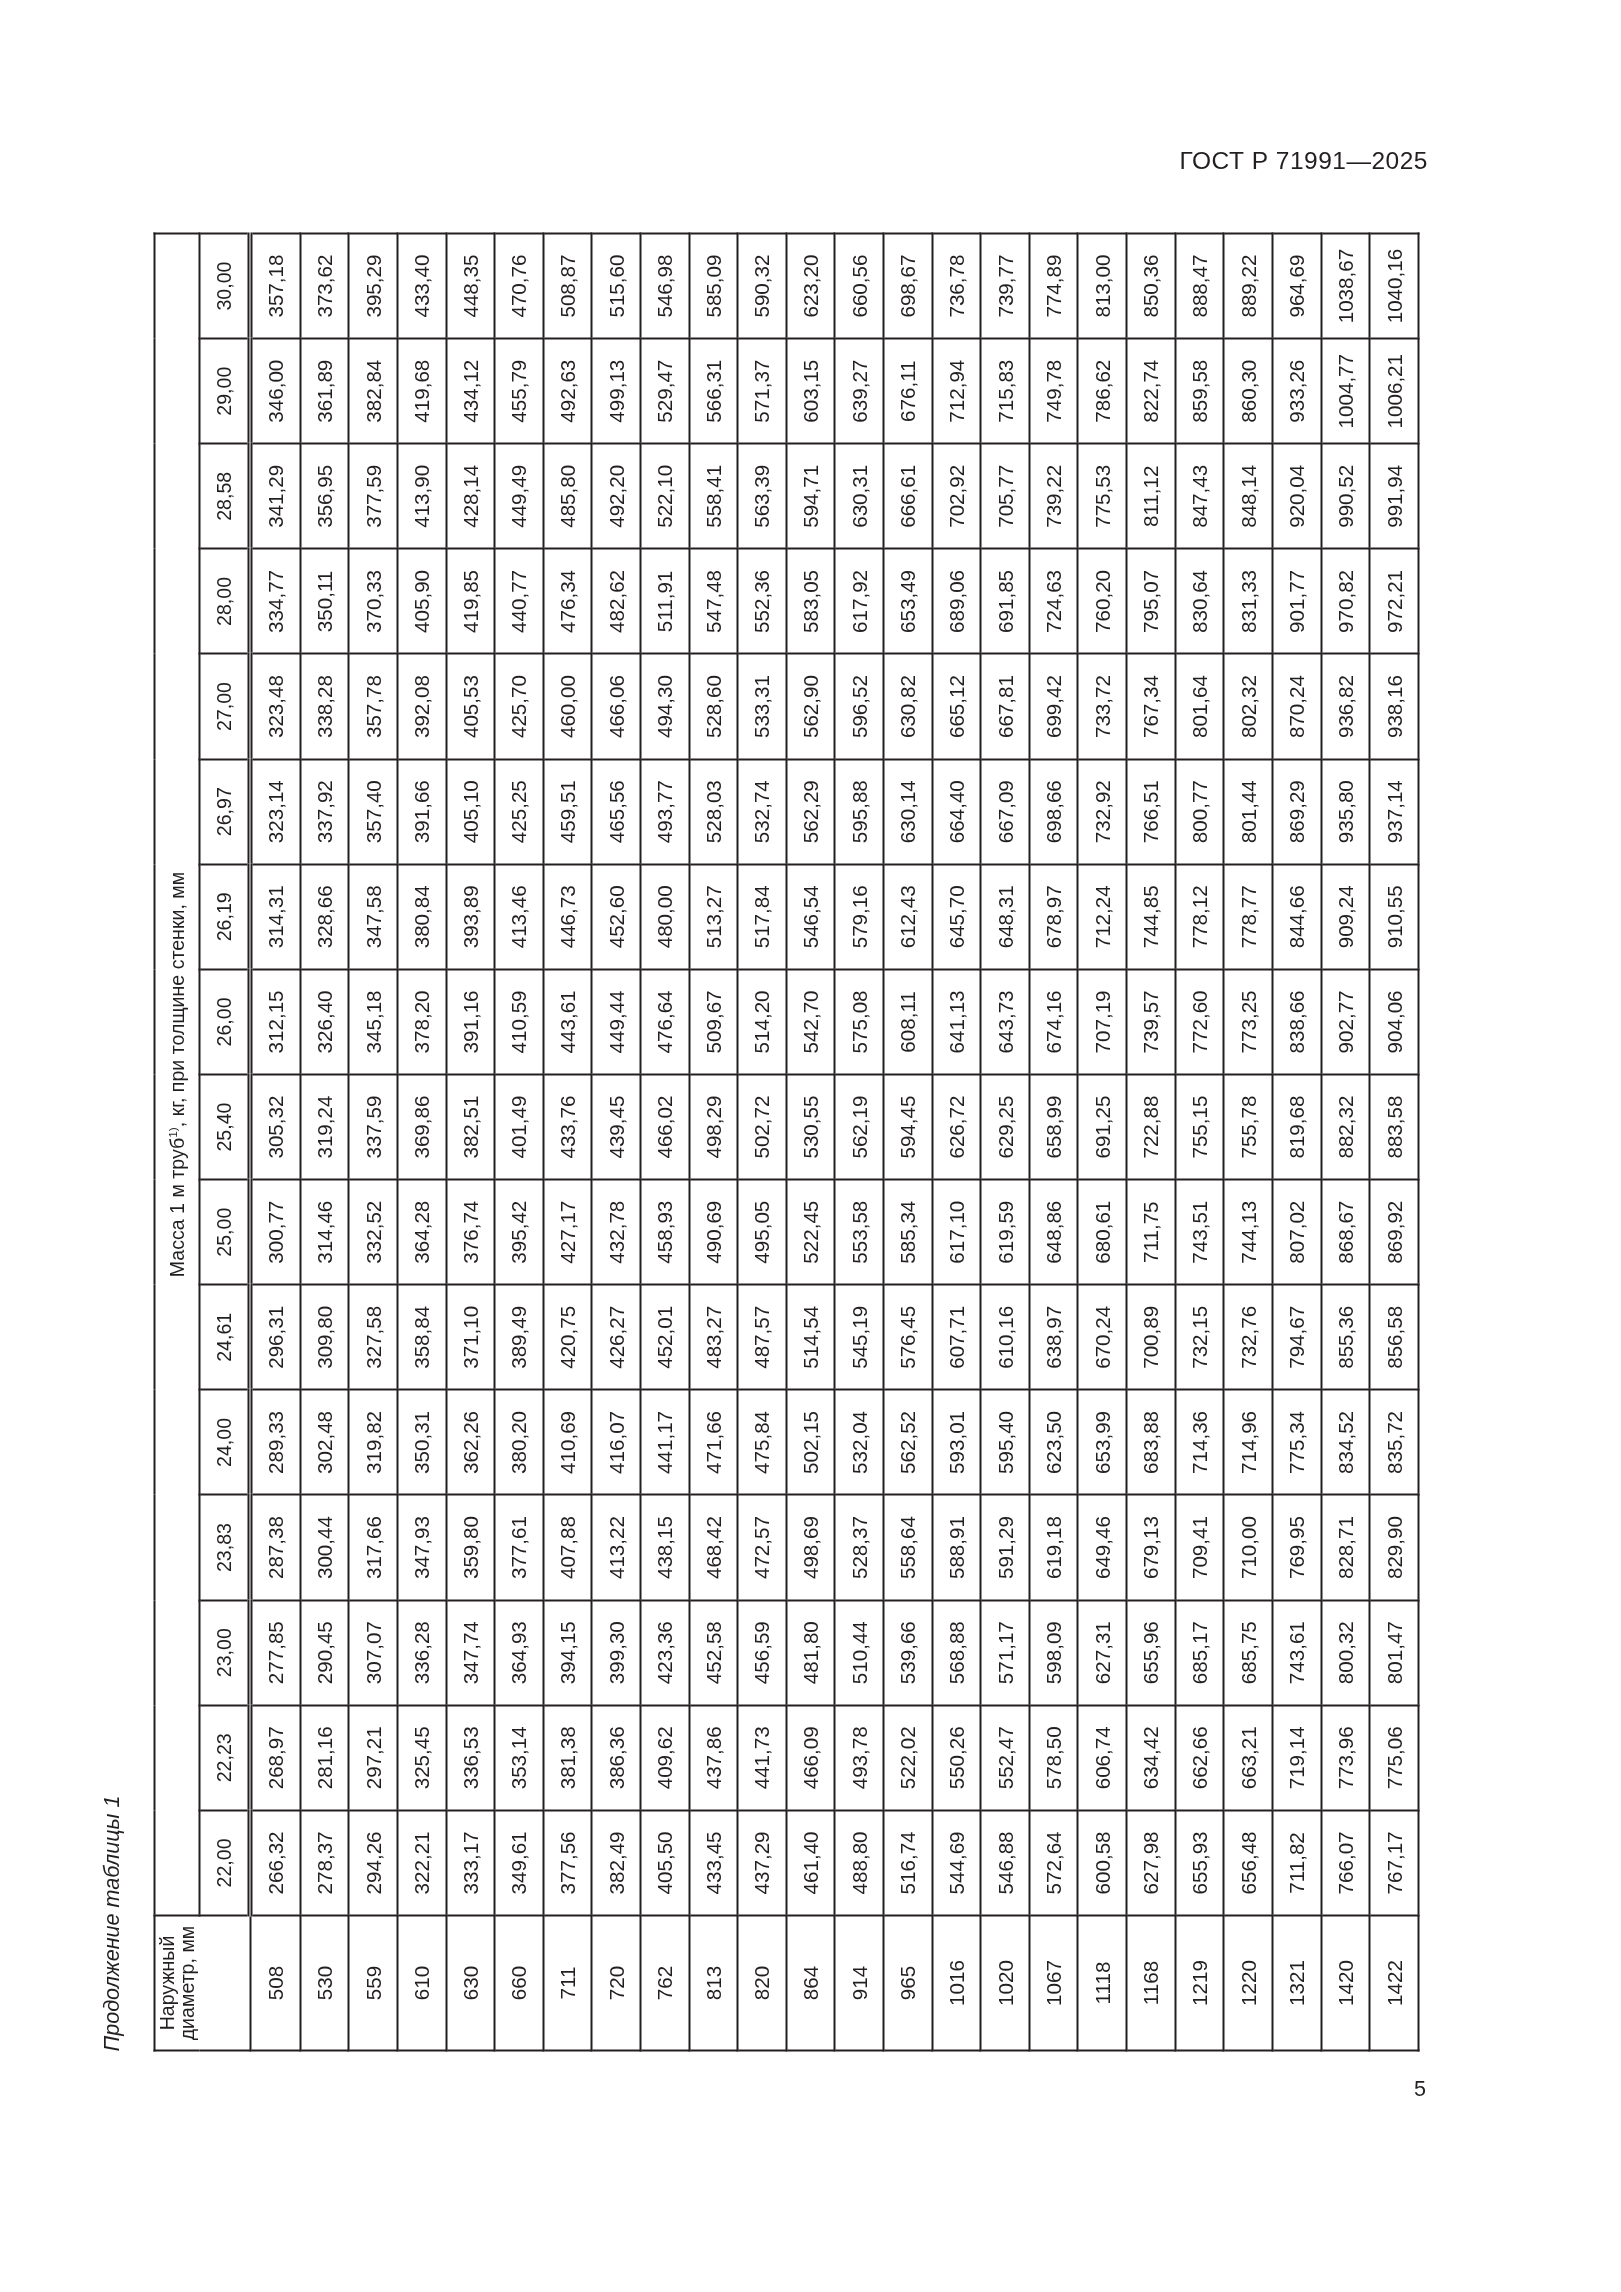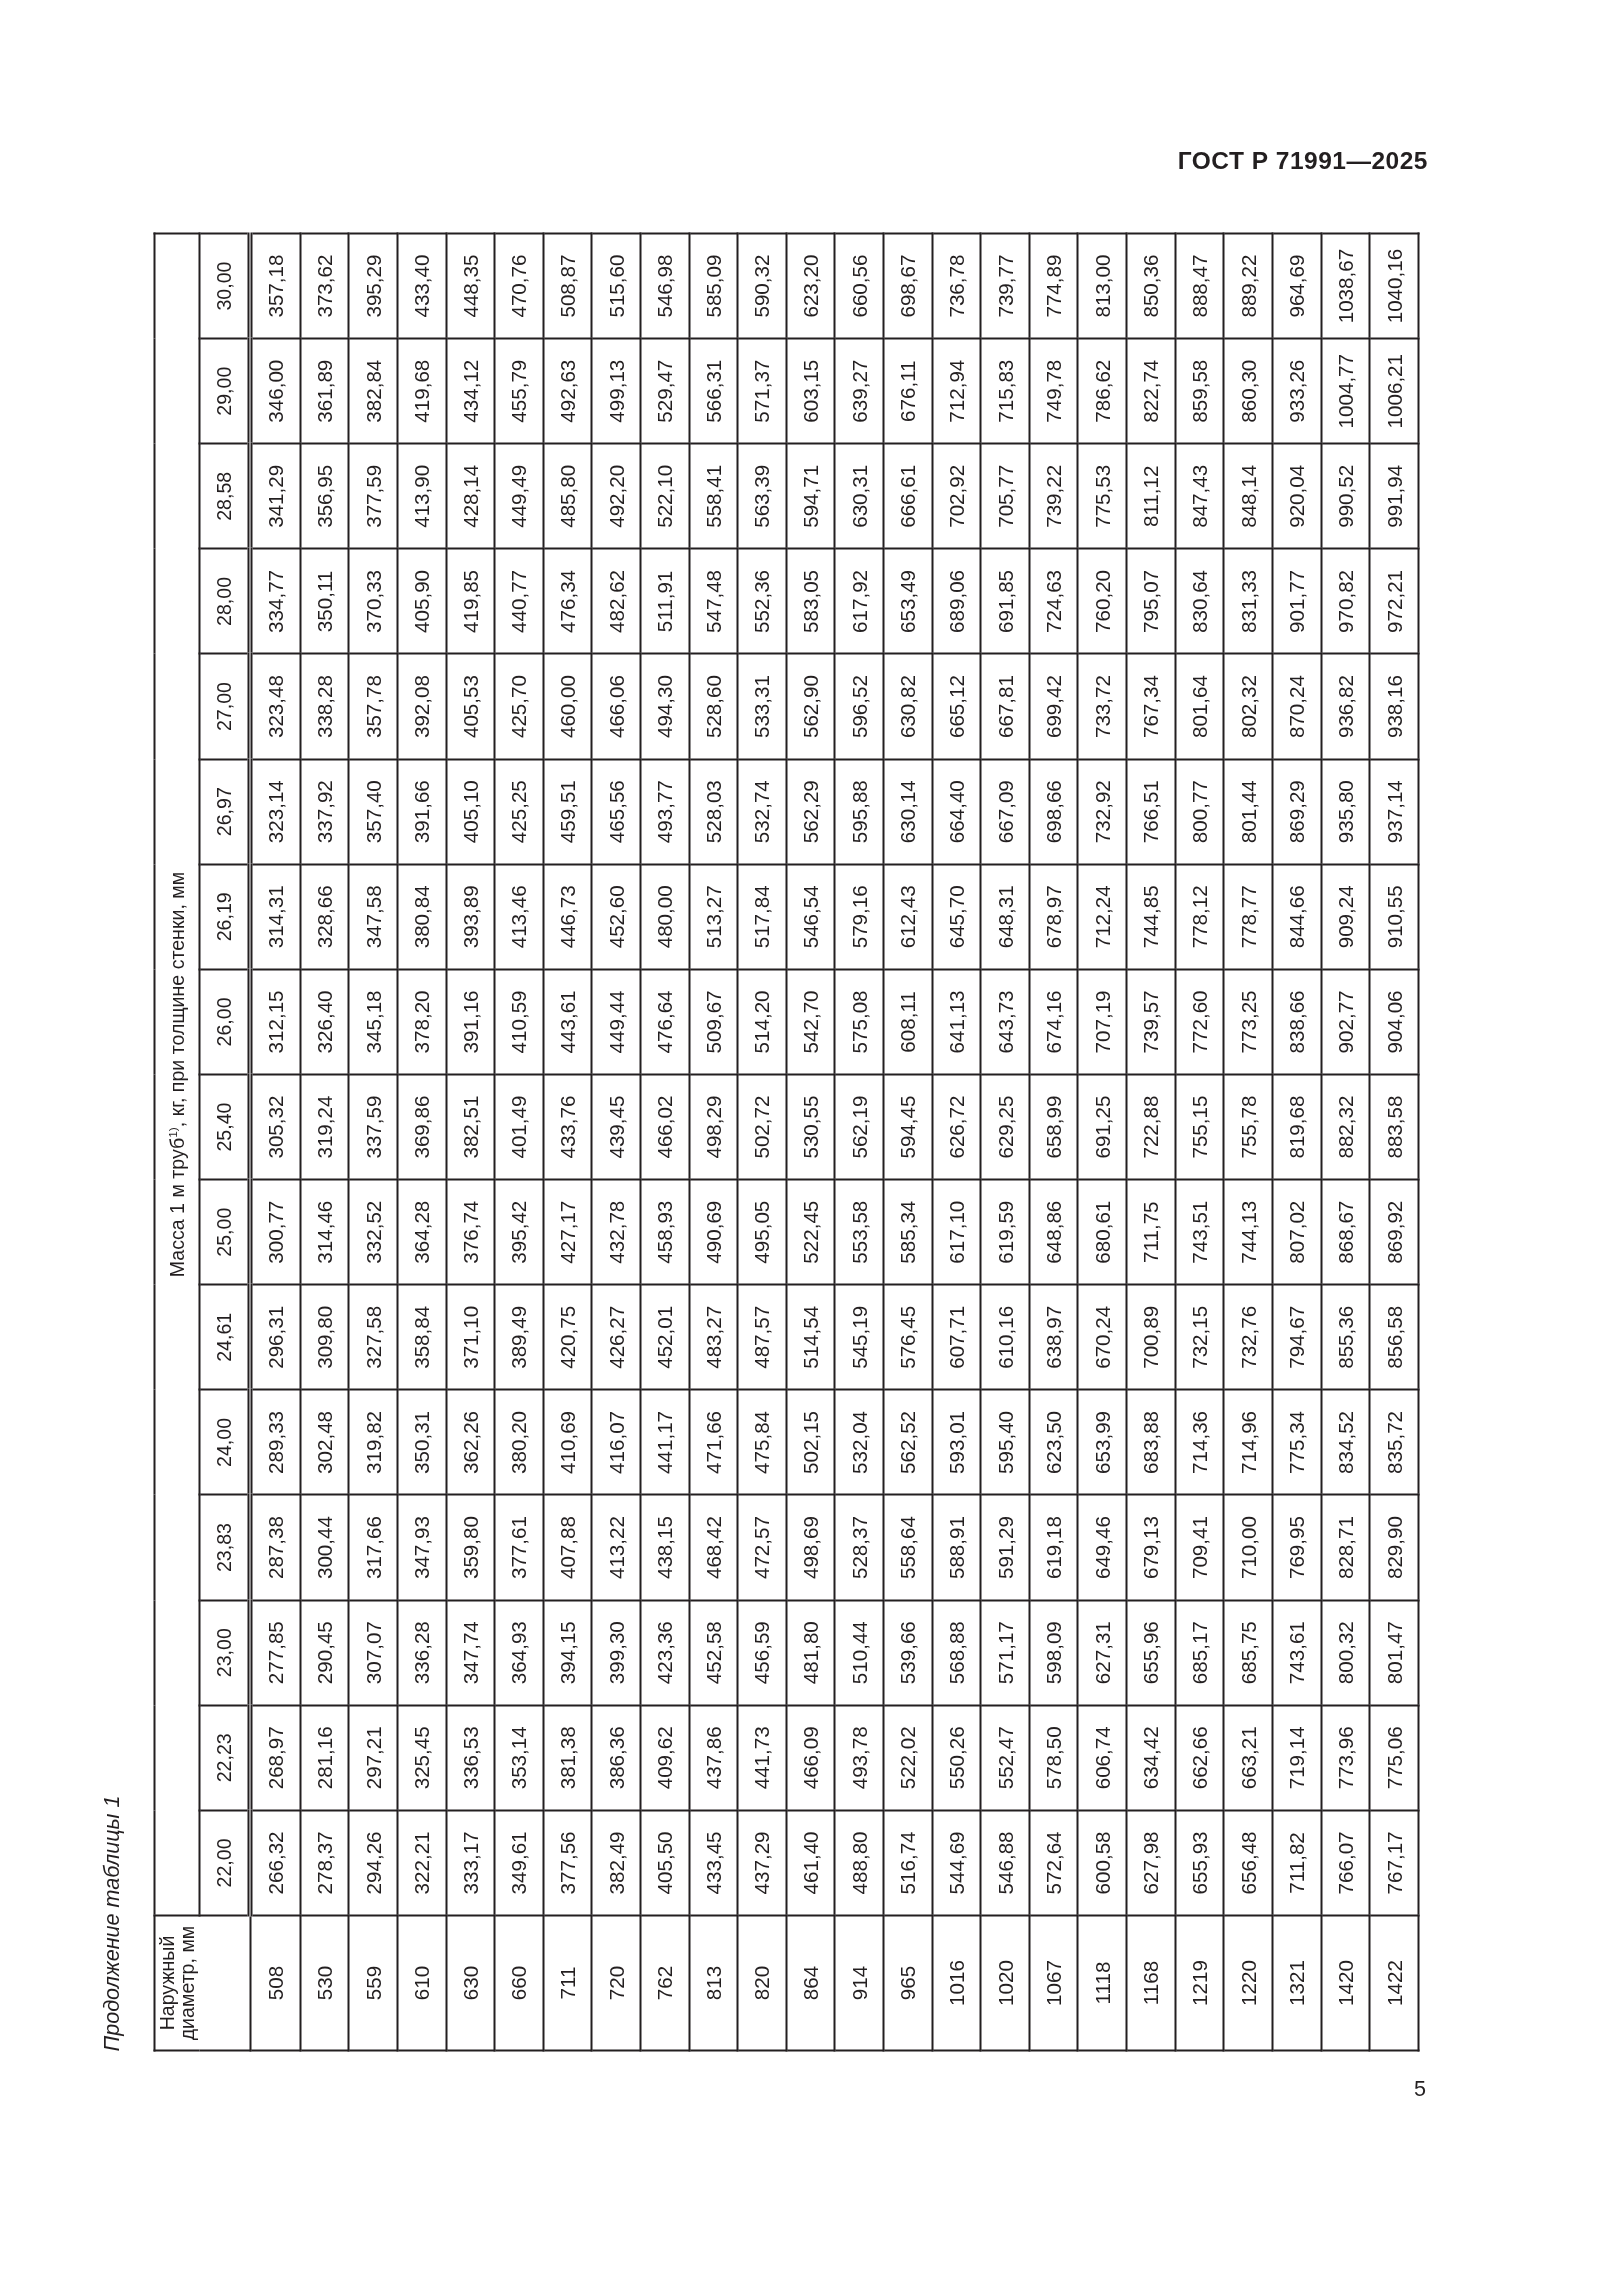--- a/index.html
+++ b/index.html
@@ -1,18 +1,18 @@
 <!DOCTYPE html>
 <html><head>
 <meta charset="utf-8">
 <style>
   html, body { margin: 0; padding: 0; background: #ffffff; }
   body { width: 1621px; height: 2293px; position: relative; overflow: hidden;
          font-family: "Liberation Sans", sans-serif; color: #231f20; }
-  .doc-header { position: absolute; top: 147px; right: 193px; font-weight: bold;
+  .doc-header { position: absolute; top: 147px; right: 193px; font-weight: normal;
                 font-size: 24.5px; letter-spacing: 0.5px; }
   .page-number { position: absolute; top: 2076px; left: 1414px; font-size: 21.6px; }
   .rot { position: absolute; left: -123px; top: 509px; width: 1819px; height: 1266px;
          transform: rotate(-90deg); transform-origin: 50% 50%; }
   .caption { position: absolute; left: 0; top: -55px; font-style: italic; font-size: 21.6px; white-space: nowrap; }
   table { border-collapse: collapse; width: 1819px; height: 1266px; table-layout: fixed; }
   td, th { border: 2.5px solid #231f20; text-align: center; vertical-align: middle;
            font-weight: normal; font-size: 20.6px; padding: 0; }
   th.corner { width: 133px; text-align: center; vertical-align: top; line-height: 19.6px; padding-top: 2px; font-size: 19.6px; }
   th.span-head { height: 43px; font-size: 19.6px; }

